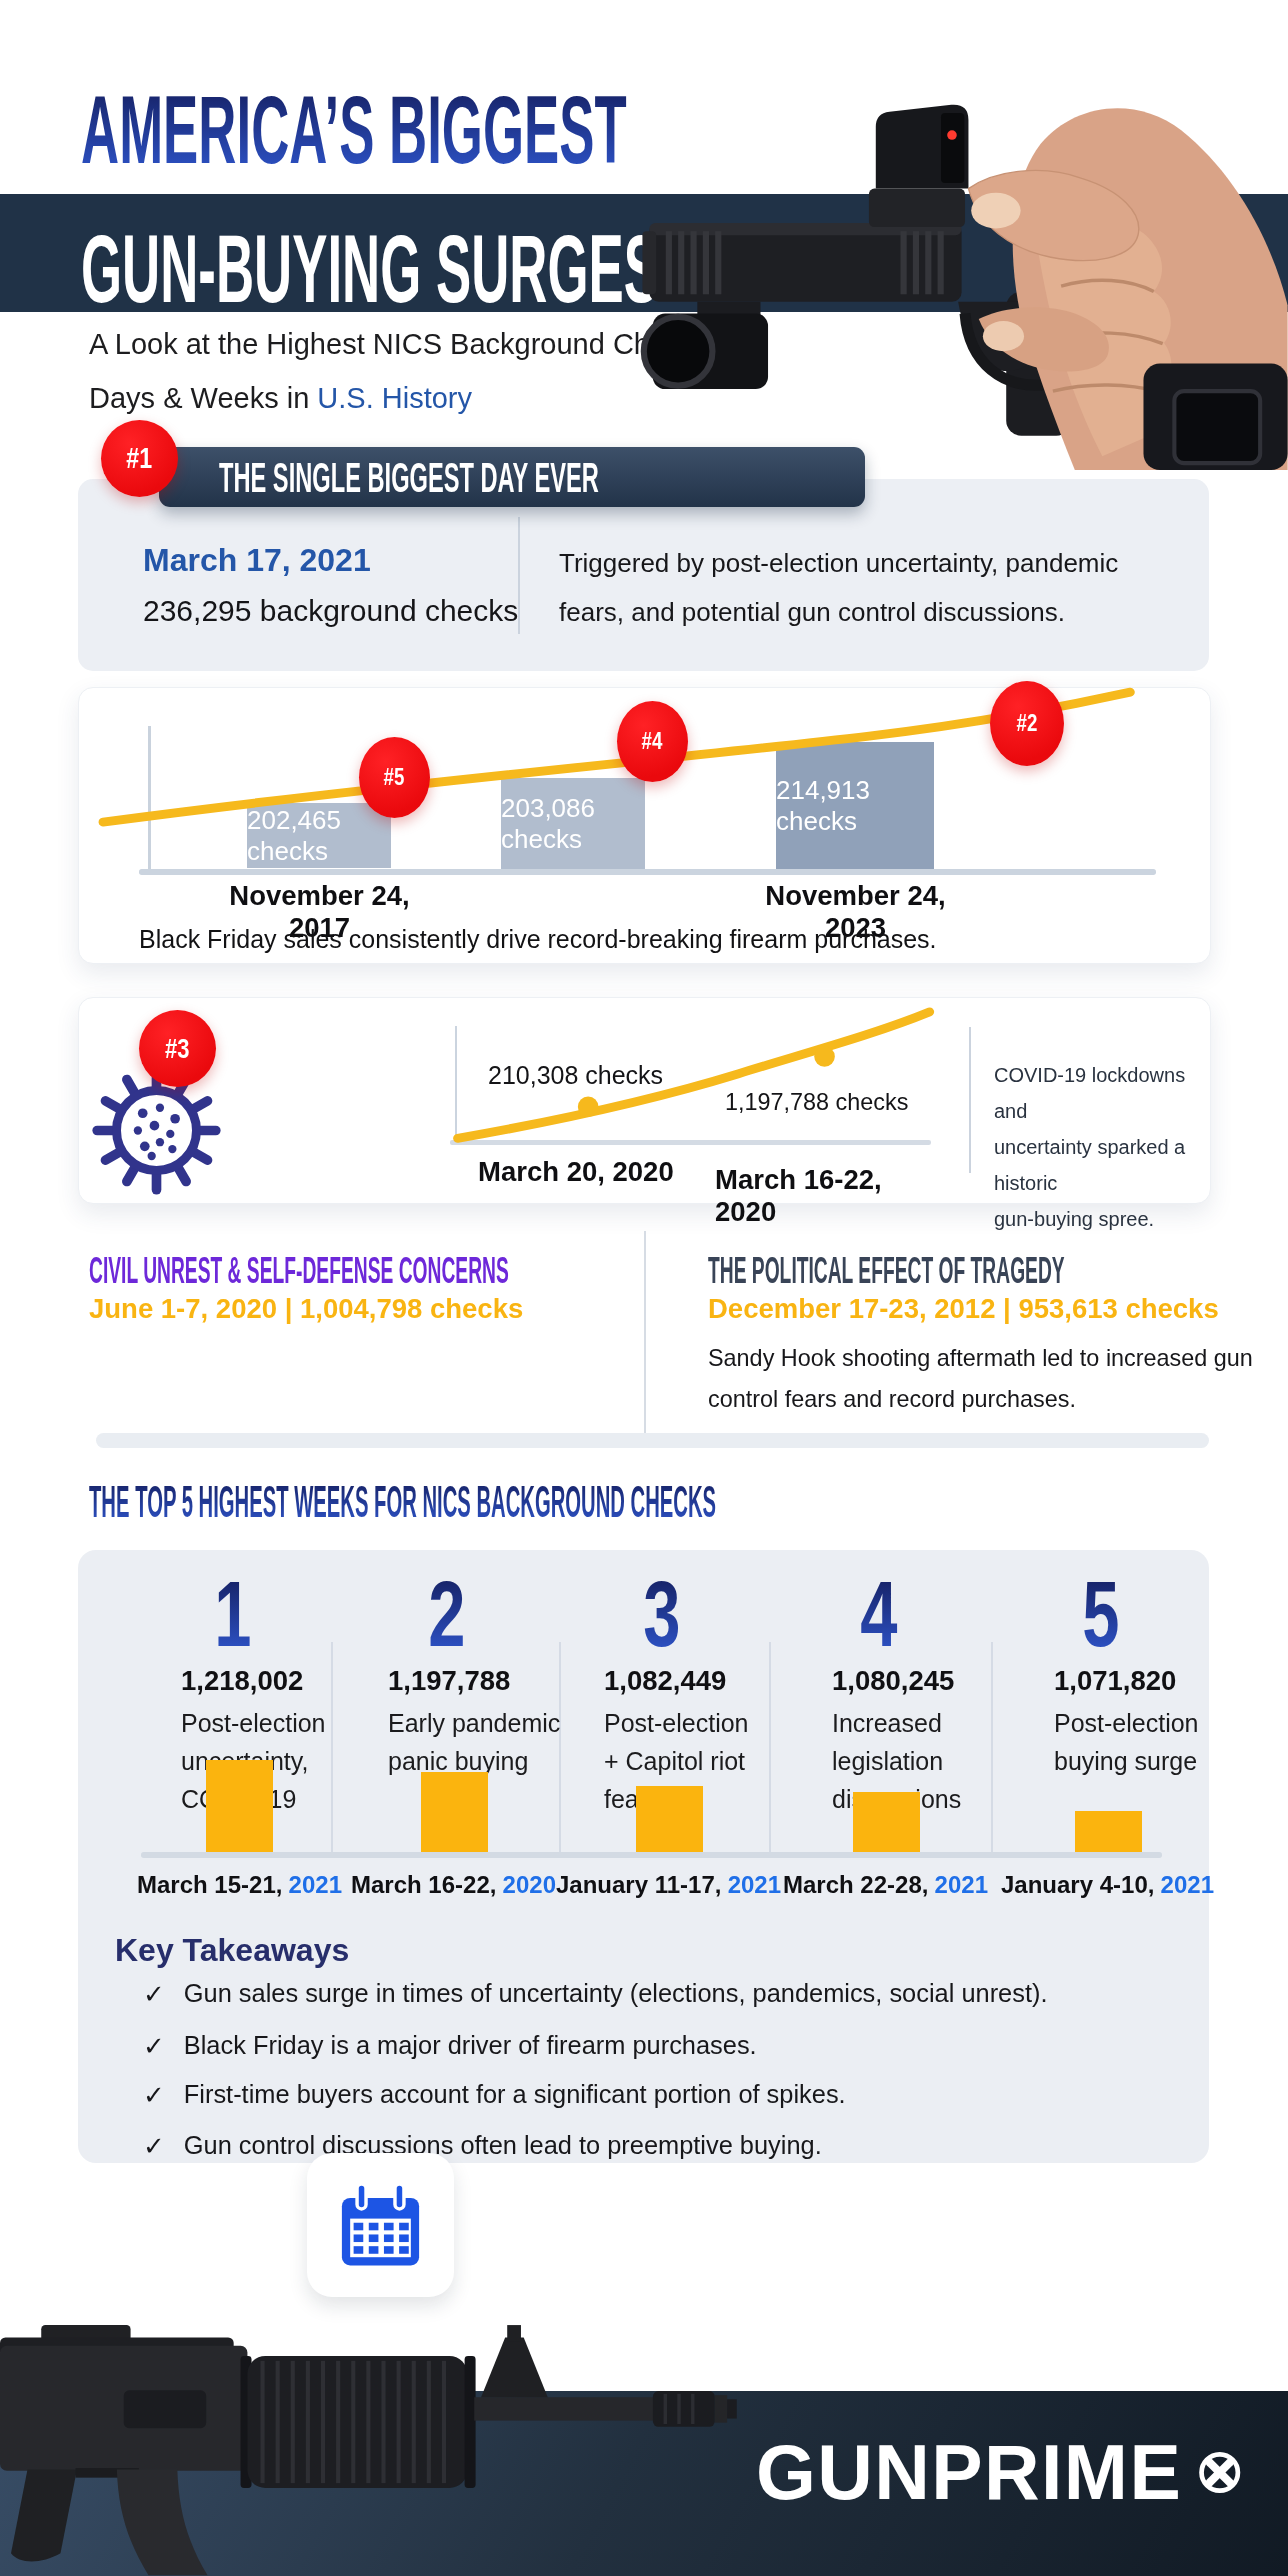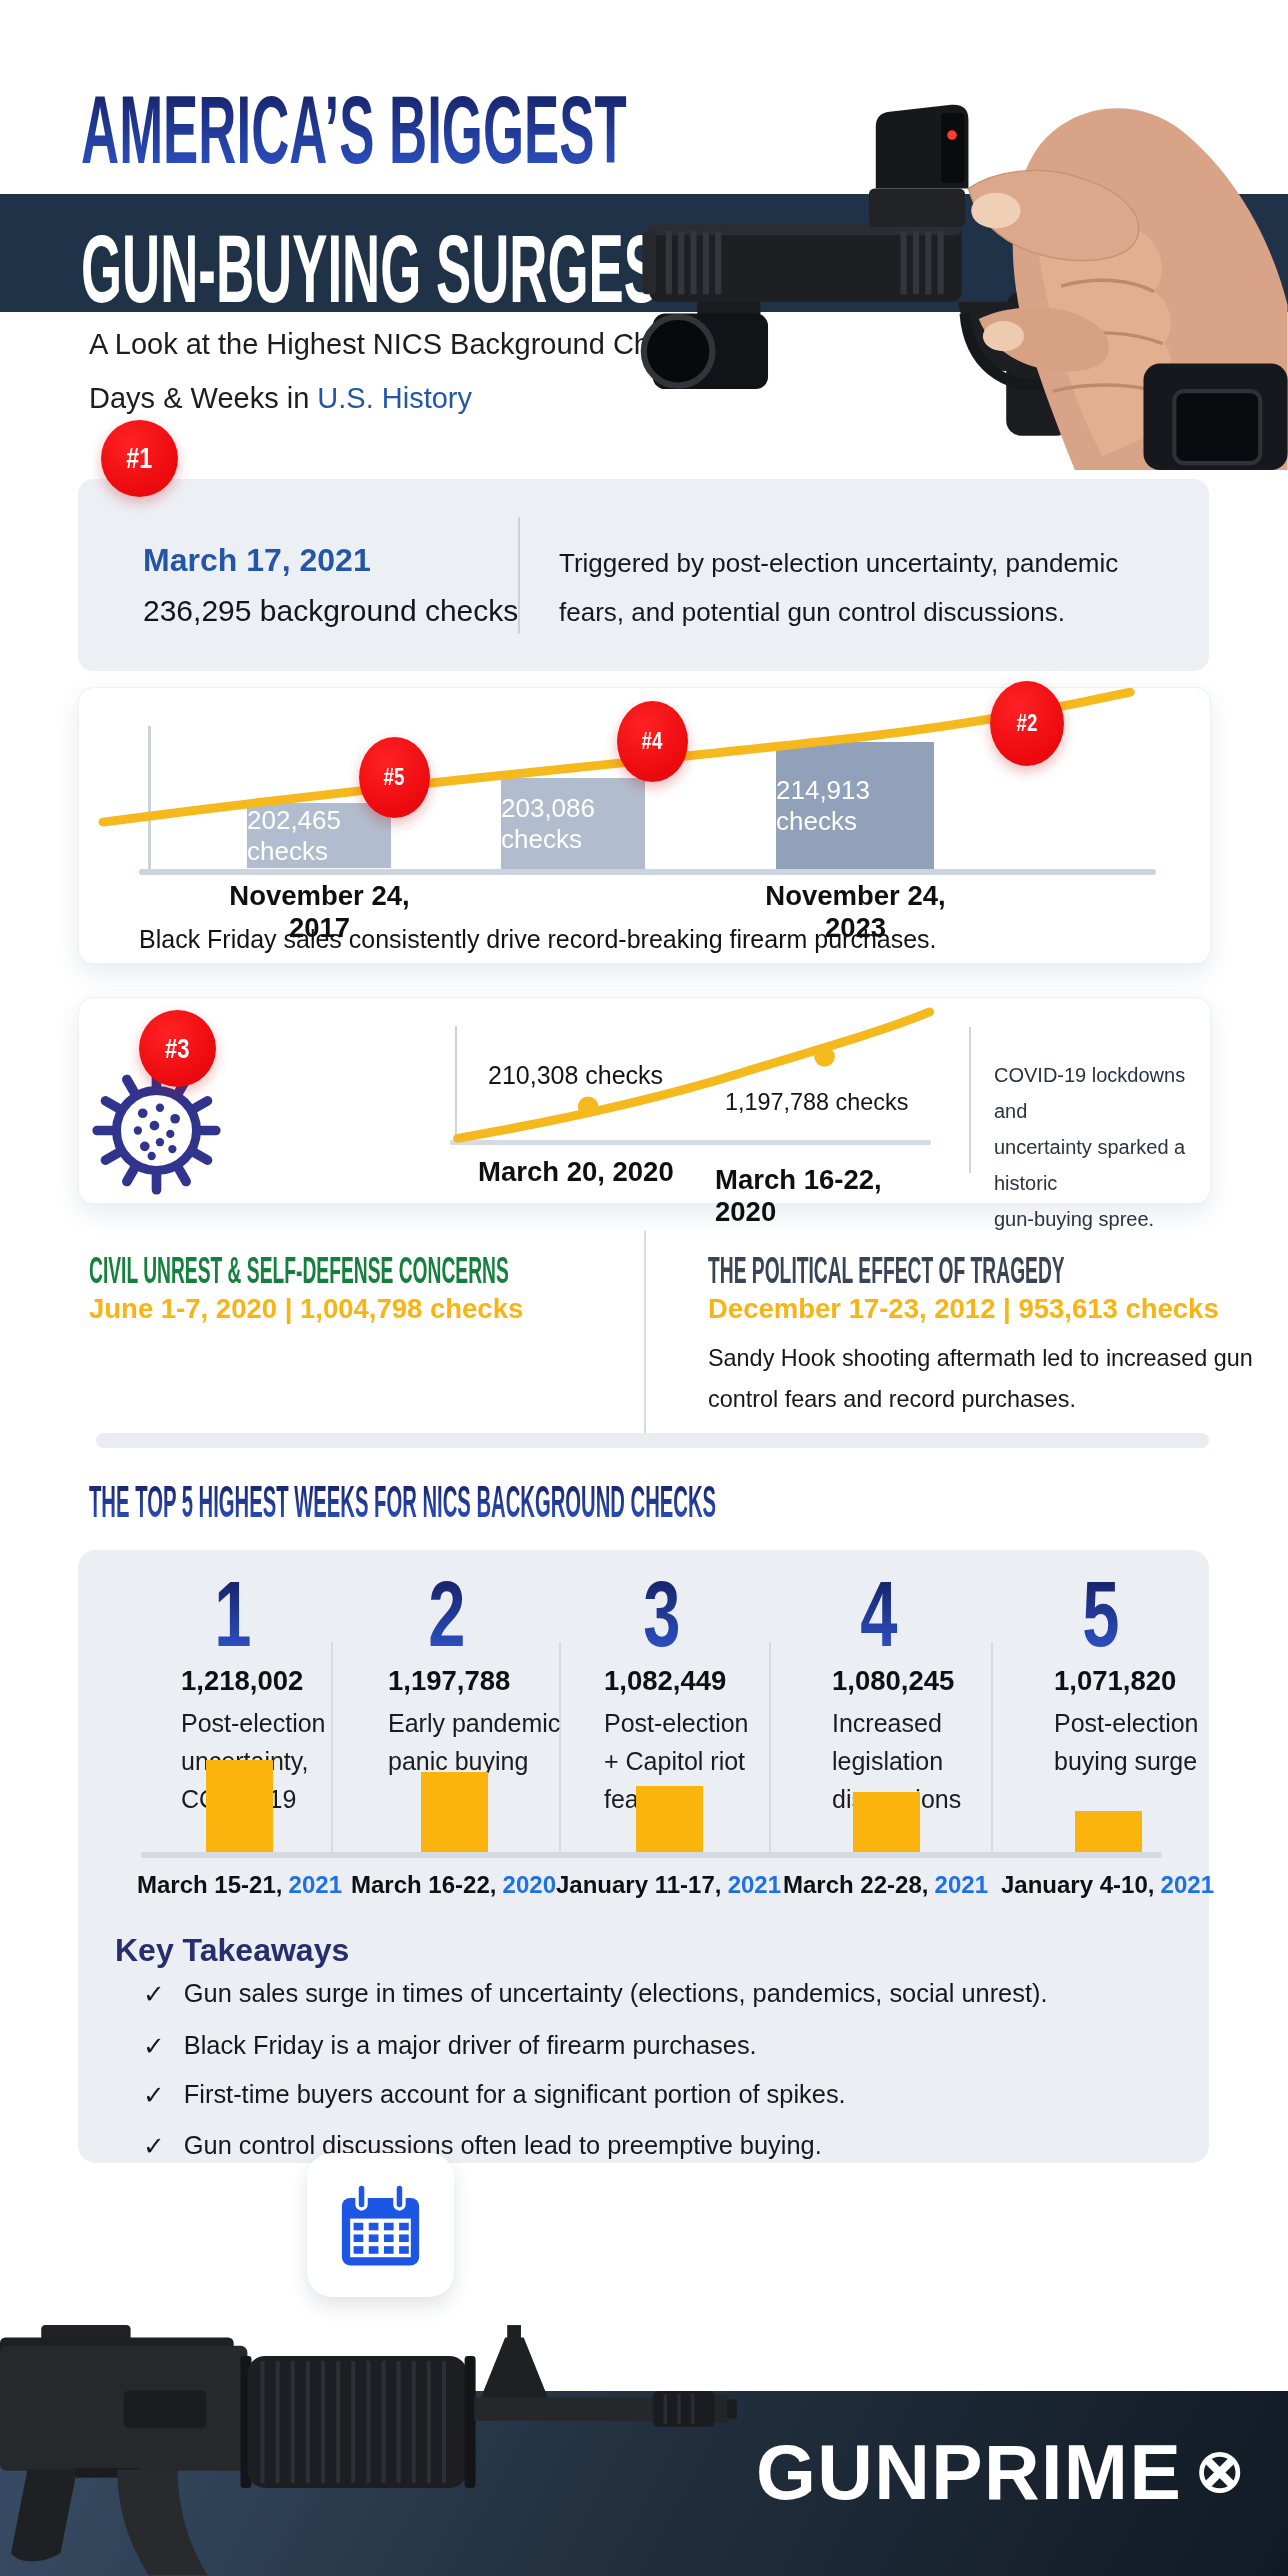--- a/index.html
+++ b/index.html
@@ -102,20 +102,23 @@
     <ellipse cx="596" cy="465" rx="30" ry="22" fill="#EDCBB0"></ellipse>
 
     <rect x="800" y="505" width="210" height="155" rx="24" fill="#17181d"></rect>
     <rect x="845" y="545" width="125" height="105" rx="14" fill="#0a0b0e" stroke="#303138" stroke-width="6"></rect>
   </svg>
 
   <div class="badge" style="left:101px;top:420px;width:77px;height:77px;font-size:29px;">
     <span class="condc" style="transform:scaleX(.8);">#1</span>
   </div>
 
+  <div class="pill" style="left:159px;top:447px;width:646px;height:60px;padding-left:60px;font-size:43px;font-weight:700;">
+    <span class="cond" style="transform:scaleX(.55);">THE SINGLE BIGGEST DAY EVER</span>
+  </div>
 
   <div class="card graycard" style="left:78px;top:479px;width:1131px;height:192px;">
     <div class="abs" style="left:65px;top:63px;font-size:32px;font-weight:700;color:#2456A8;">March 17, 2021</div>
     <div class="abs" style="left:65px;top:115px;font-size:30px;color:#151518;">236,295 background checks</div>
     <div class="vdiv" style="left:440px;top:38px;width:2.1px;height:117px;"></div>
     <div class="abs pre" style="left:481px;top:60px;font-size:26px;line-height:49px;color:#17171a;">Triggered by post-election uncertainty, pandemic
 fears, and potential gun control discussions.</div>
   </div>
 
   <div class="card whitecard" style="left:78px;top:687px;width:1131px;height:275px;">
@@ -202,21 +205,21 @@
     <div class="abs cnt" style="left:646px;top:91px;width:213px;font-size:23.4px;color:#141417;">1,197,788 checks</div>
     <div class="abs cnt" style="left:399px;top:158px;width:206px;font-size:27.5px;font-weight:700;color:#0f0f12;">March 20, 2020</div>
     <div class="abs cnt" style="left:636px;top:166px;width:220px;font-size:27.5px;font-weight:700;color:#0f0f12;">March 16-22, 2020</div>
 
     <div class="vdiv" style="left:890px;top:29px;width:2.1px;height:146px;"></div>
     <div class="abs pre" style="left:915px;top:59px;font-size:20px;line-height:36px;color:#2a3340;">COVID-19 lockdowns and
 uncertainty sparked a historic
 gun-buying spree.</div>
   </div>
 
-  <div class="abs" style="left:89px;top:1250px;font-size:37px;font-weight:700;color:#15803d;">
+  <div class="abs" style="left:89px;top:1250px;font-size:37px;font-weight:700;color:#6d28d9;">
     <span class="cond" style="transform:scaleX(.52);">CIVIL UNREST &amp; SELF-DEFENSE CONCERNS</span>
   </div>
   <div class="abs" style="left:89px;top:1293px;font-size:27.5px;font-weight:700;color:#F9B412;">June 1-7, 2020 | 1,004,798 checks</div>
 
   <div class="vdiv" style="left:644px;top:1231px;width:2.1px;height:205px;background:#D6DCE4;"></div>
 
   <div class="abs" style="left:708px;top:1250px;font-size:37px;font-weight:700;color:#394457;">
     <span class="cond" style="transform:scaleX(.52);">THE POLITICAL EFFECT OF TRAGEDY</span>
   </div>
   <div class="abs" style="left:708px;top:1293px;font-size:27.5px;font-weight:700;color:#F9B412;">December 17-23, 2012 | 953,613 checks</div>

